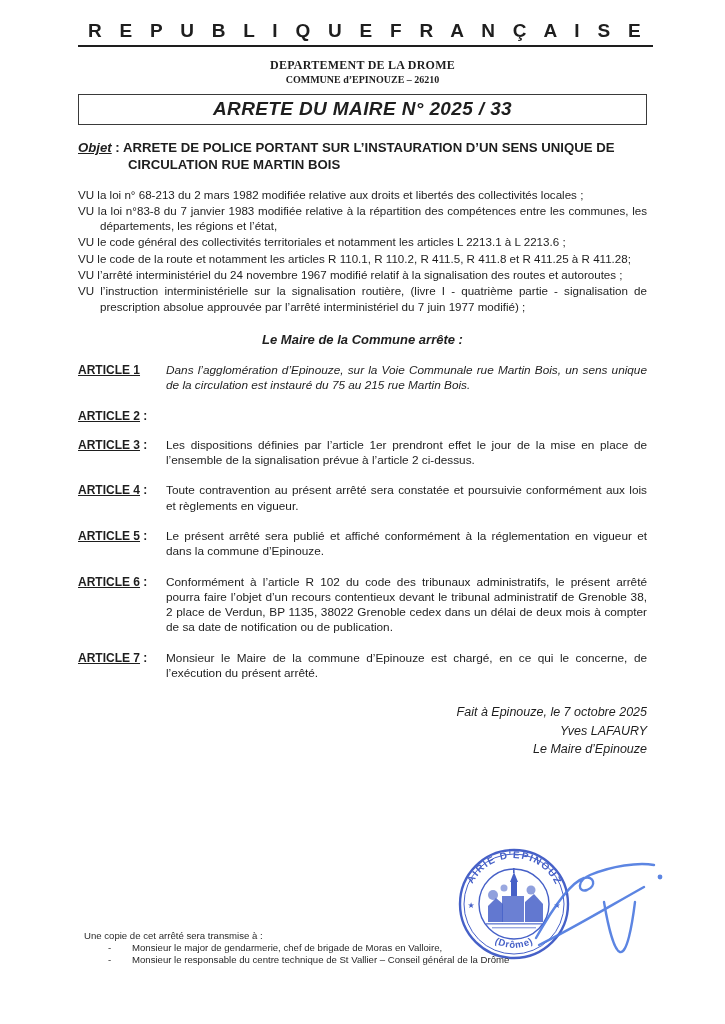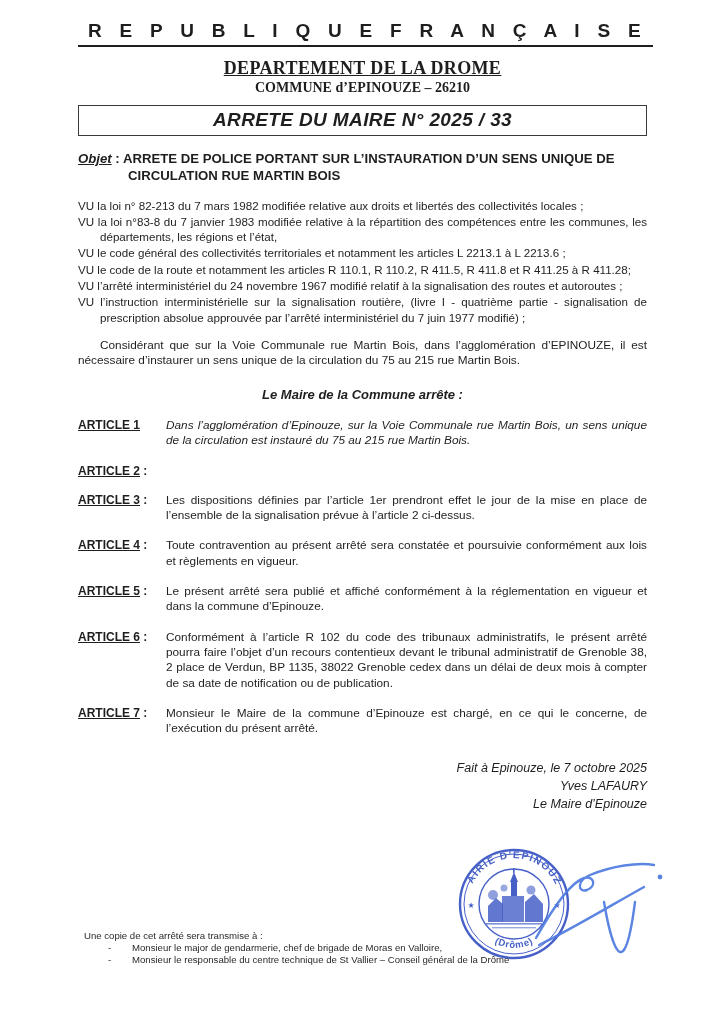--- a/index.html
+++ b/index.html
@@ -18,26 +18,26 @@
   }
   .republic span{
     display:inline-block;
     font-size:19px;font-weight:bold;letter-spacing:0.33em;
     border-bottom:2px solid #1e1e1e;padding:0 6px 3px 10px;
     white-space:nowrap;
   }
   .dept{
     text-align:center;margin-top:11px;
     font-family:"Liberation Serif","DejaVu Serif",serif;
-    font-weight:bold;font-size:18px;letter-spacing:.02em;text-decoration:underline;
+    font-weight:bold;font-size:12px;letter-spacing:.02em;
   }
   .commune{
     text-align:center;margin-top:1px;
     font-family:"Liberation Serif","DejaVu Serif",serif;
-    font-weight:bold;font-size:14px;
+    font-weight:bold;font-size:10px;
   }
   .address{
     text-align:center;margin-top:2px;
     font-family:"Liberation Serif","DejaVu Serif",serif;
     font-style:italic;font-size:12.5px;
   }
   .title-box{
     margin-top:9px;border:1.6px solid #3a3a3a;
     text-align:center;padding:3px 0 4px 0;
   }
@@ -108,29 +108,28 @@
     <div class="dept">DEPARTEMENT DE LA DROME</div>
     <div class="commune">COMMUNE d’EPINOUZE – 26210</div>
 
     <div class="title-box">
       <span>ARRETE DU MAIRE N° 2025 / 33</span>
     </div>
 
     <p class="objet"><span class="objet-label">Objet</span><span> : </span><span>ARRETE DE POLICE PORTANT SUR L’INSTAURATION D’UN SENS UNIQUE DE CIRCULATION RUE MARTIN BOIS</span></p>
 
     <div class="vu-block">
-      <p class="vu">VU la loi n° 82-213 du 7 mars 1982 modifiée relative aux droits et libertés des collectivités locales ;</p>
+      <p class="vu">VU la loi n° 68-213 du 2 mars 1982 modifiée relative aux droits et libertés des collectivités locales ;</p>
       <p class="vu">VU la loi n°83-8 du 7 janvier 1983 modifiée relative à la répartition des compétences entre les communes, les départements, les régions et l’état,</p>
       <p class="vu">VU le code général des collectivités territoriales et notamment les articles L 2213.1 à L 2213.6 ;</p>
       <p class="vu">VU le code de la route et notamment les articles R 110.1, R 110.2, R 411.5, R 411.8 et R 411.25 à R 411.28;</p>
       <p class="vu">VU l’arrêté interministériel du 24 novembre 1967 modifié relatif à la signalisation des routes et autoroutes ;</p>
       <p class="vu">VU l’instruction interministérielle sur la signalisation routière, (livre I - quatrième partie - signalisation de prescription absolue approuvée par l’arrêté interministériel du 7 juin 1977 modifié) ;</p>
     </div>
 
-    <p class="considerant">Considérant que sur la Voie Communale rue Martin Bois, dans l’agglomération d’EPINOUZE, il est nécessaire d’instaurer un sens unique de la circulation du 75 au 215 rue Martin Bois.</p>
 
     <p class="decision">Le Maire de la Commune arrête :</p>
 
     <div class="article">
       <span class="lbl"><u>ARTICLE 1</u><span></span></span>
       <span class="body it">Dans l’agglomération d’Epinouze, sur la Voie Communale rue Martin Bois, un sens unique de la circulation est instauré du 75 au 215 rue Martin Bois.</span>
     </div>
     <div class="article">
       <span class="lbl"><u>ARTICLE 2</u><span> :</span></span>
     </div>

